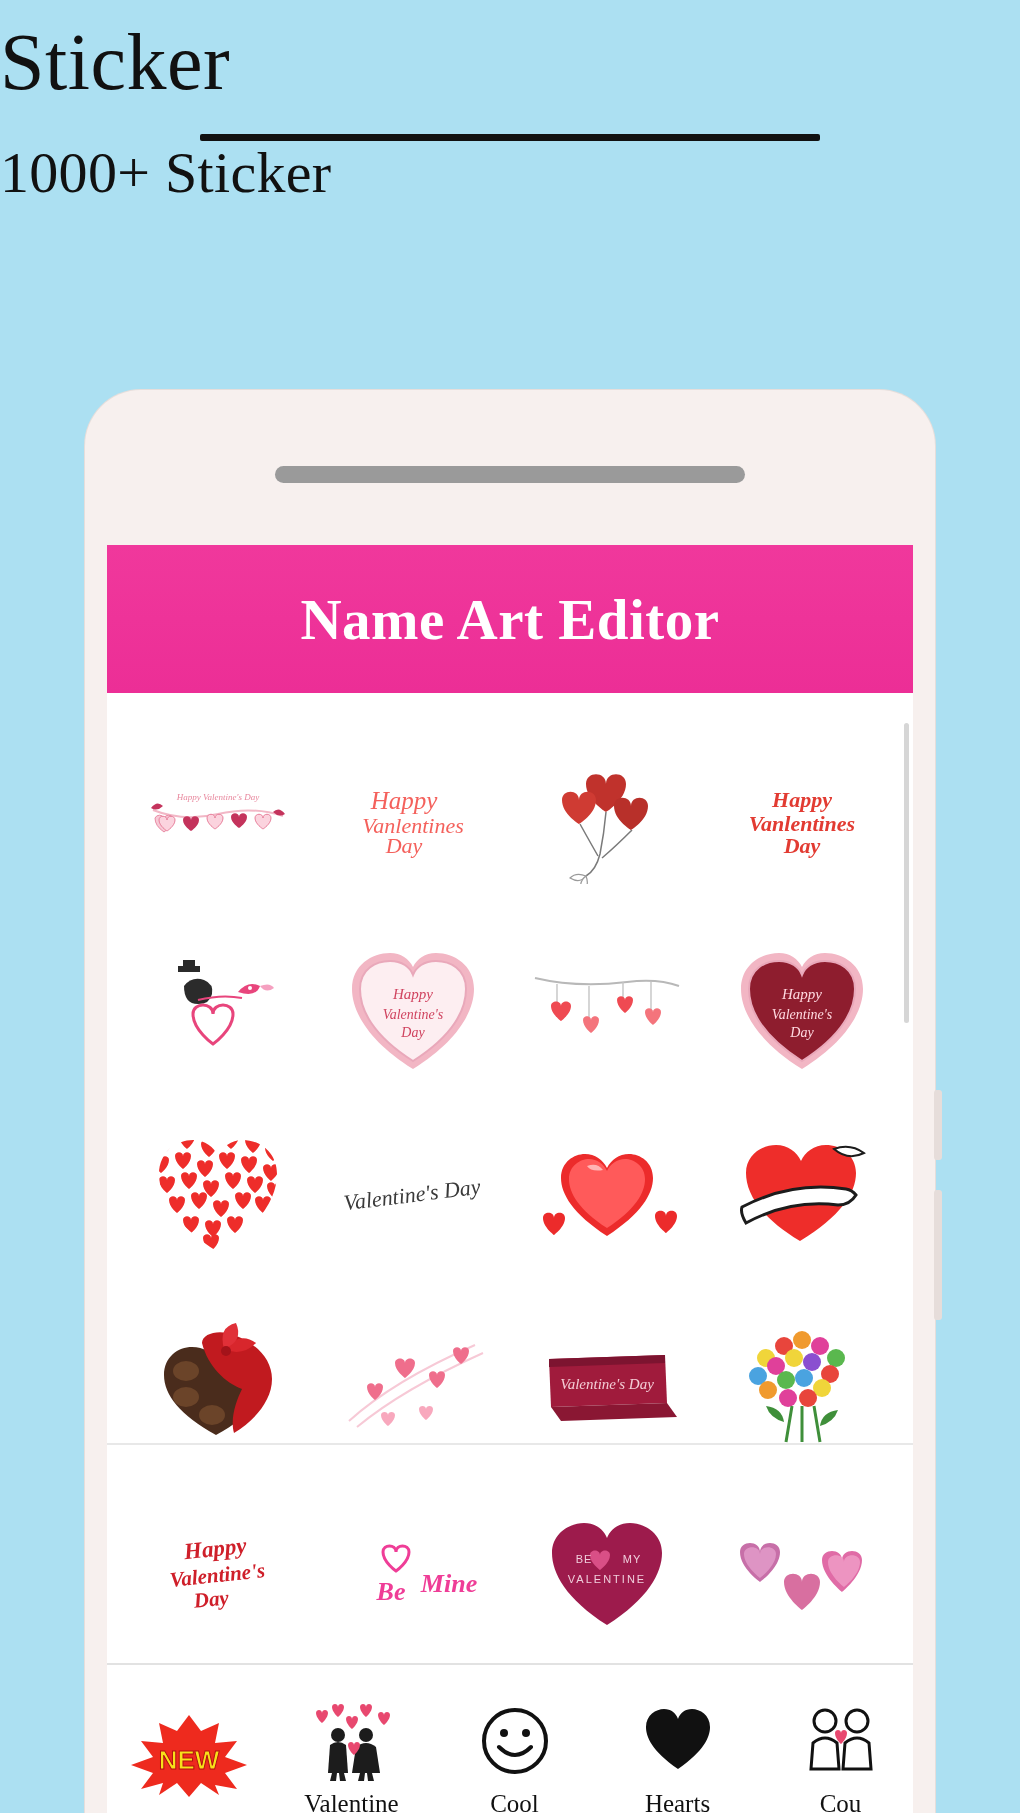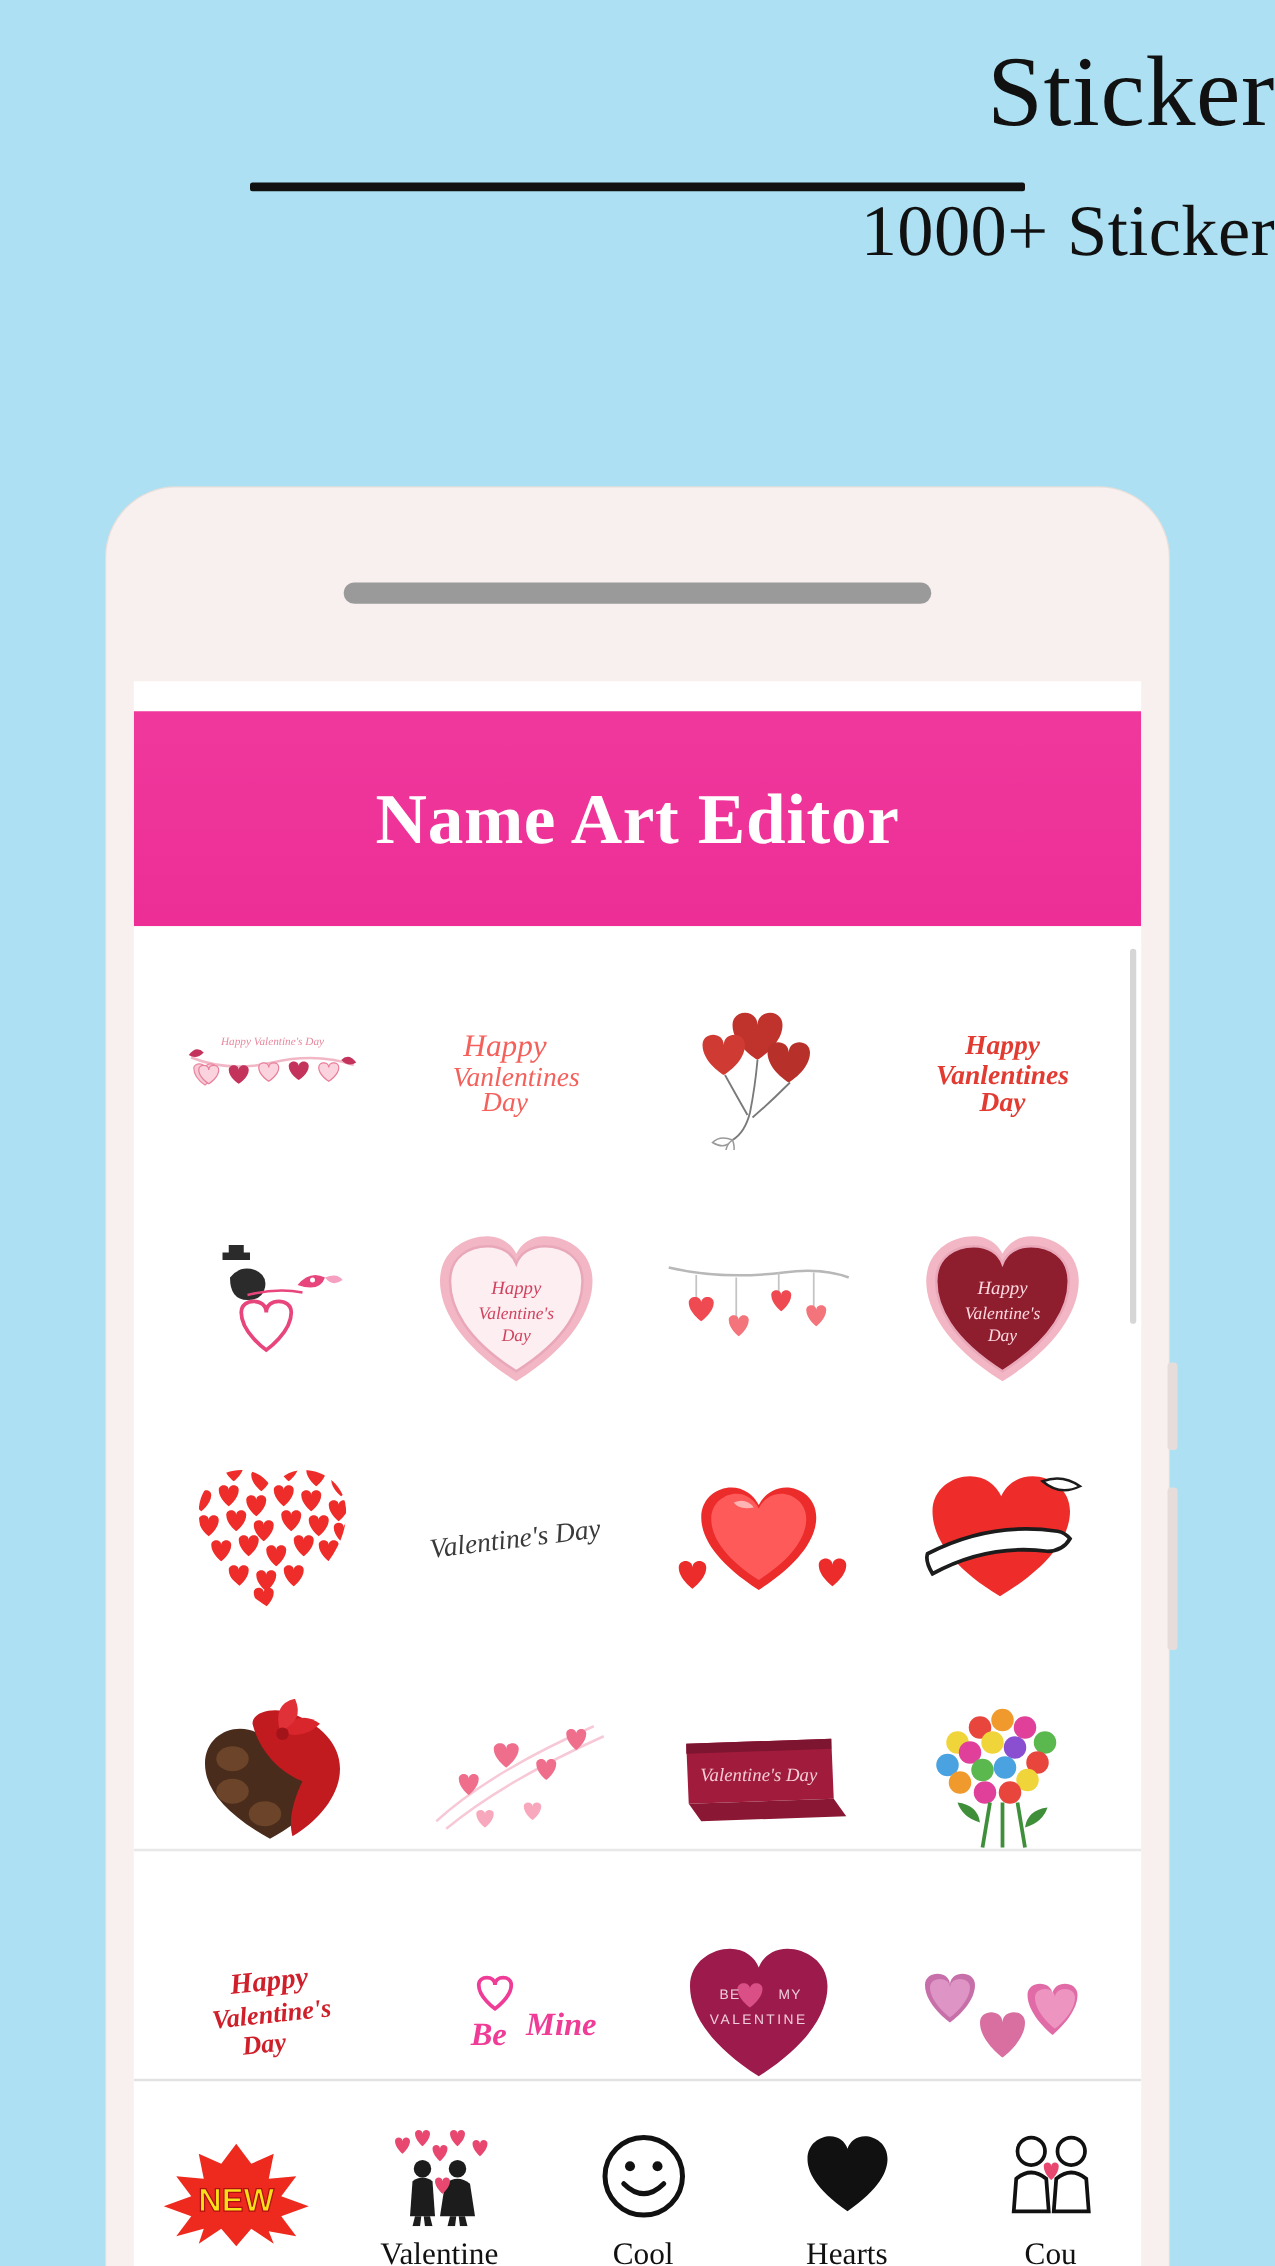--- a/index.html
+++ b/index.html
@@ -5,22 +5,22 @@
   html,body{margin:0;padding:0;}
   body{
     width:1020px;height:1813px;
     background:#ace0f2;
     font-family:"Liberation Sans", sans-serif;
     overflow:hidden;
     position:relative;
   }
   
   .promo{
-    position:absolute;left:0;top:12px;width:1020px;
-    text-align:right;
+    position:absolute;left:0;top:0;width:1020px;
+    text-align:left;
   }
   .promo-title{
     font-family:"Liberation Serif", serif;
     font-size:80px;
     line-height:1;
     color:#111;
     padding-top:22px;
     letter-spacing:.5px;
   }
   .promo-rule{
@@ -53,39 +53,40 @@
   .btn-a{top:700px;height:70px;}
   .btn-b{top:800px;height:130px;}
   .screen{
     position:absolute;left:22px;top:155px;
     width:806px;height:1305px;
     background:#ffffff;
     overflow:hidden;
   }
   
   .appbar{
-    height:172px;
+    height:148px;
     background:#f0369b;
     background:linear-gradient(180deg,#f0389c 0%,#ec2e96 100%);
-    display:flex;align-items:center;justify-content:center;margin-top:24px;
+    display:flex;align-items:center;justify-content:center;
   }
   .appbar-title{
     font-family:"Liberation Serif", serif;
     font-weight:bold;
     font-size:57px;
     color:#ffffff;
     letter-spacing:.5px;
   }
   
   .grid-wrap{
     position:relative;
     height:740px;
     background:#ffffff;
     padding:0 14px;
     box-sizing:border-box;
+    margin-top:12px;
   }
   .grid{
     display:grid;
     grid-template-columns:repeat(4,1fr);
     grid-auto-rows:188px;
     align-items:center;justify-items:center;
     padding-top:20px;
   }
   .cell{
     width:180px;height:160px;

